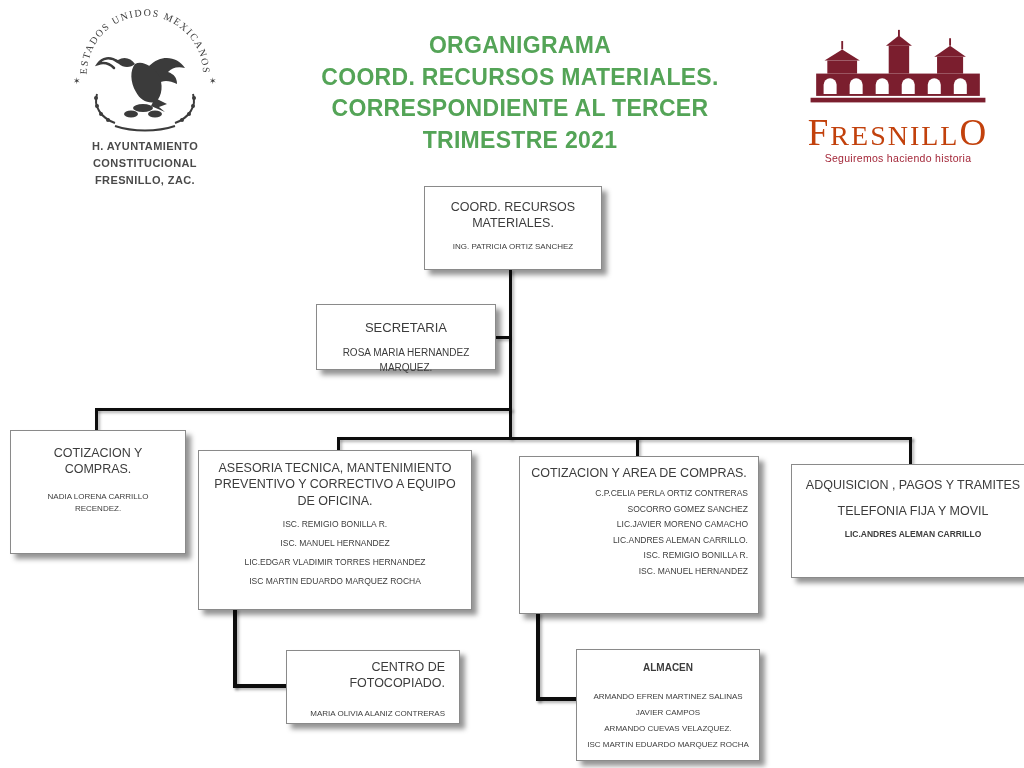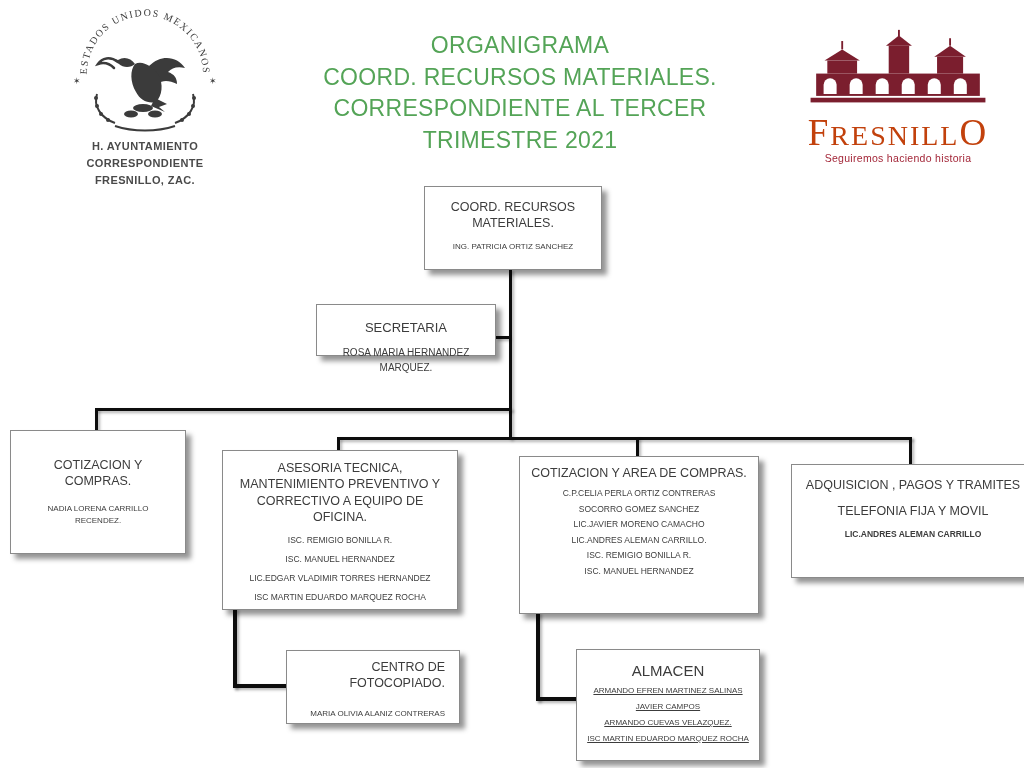--- a/index.html
+++ b/index.html
@@ -5,21 +5,21 @@
   * { margin:0; padding:0; box-sizing:border-box; }
   html,body { background:#ffffff; }
   body { font-family:"Liberation Sans", sans-serif; }
   .page { position:relative; width:1024px; height:768px; background:#ffffff; overflow:hidden; }
 
   
   .seal-wrap { position:absolute; left:45px; top:8px; width:200px; text-align:center; }
   .seal-caption { margin-top:2px; font-size:11px; font-weight:bold; color:#4a4a4a; line-height:1.55; letter-spacing:.4px; }
 
   .main-title { position:absolute; left:282px; top:30px; width:476px; text-align:center;
-                font-weight:normal; font-size:23px; line-height:1.38; color:#54a457; letter-spacing:.3px; }
+                font-weight:bold; font-size:23px; line-height:1.38; color:#54a457; letter-spacing:.3px; }
 
   .logo-wrap { position:absolute; left:780px; top:28px; width:236px; text-align:center; }
   .wordmark { font-family:"Liberation Serif", serif; color:#c2410c; letter-spacing:2px; line-height:1; margin-top:2px; }
   .wm-cap { font-size:37px; }
   .wm-mid { font-size:28px; }
   .tagline { font-size:10.5px; color:#a32638; margin-top:1px; letter-spacing:.3px; }
 
   
   .line { position:absolute; background:#0d0d0d; box-shadow:2px 2px 3px rgba(0,0,0,0.30); }
 
@@ -27,45 +27,45 @@
   .obox { position:absolute; background:#ffffff; border:1px solid #8a8a8a;
           box-shadow:5px 5px 5px rgba(0,0,0,0.42);
           text-align:center; color:#3c3c3c; }
   .btitle { font-size:12.5px; line-height:1.3; }
   .bsub   { font-size:12.5px; line-height:1.3; }
   .bname  { font-size:8.5px; line-height:1.5; }
 
   #box-coord { left:424px; top:186px; width:178px; height:84px; padding:12px 8px 0; }
   #box-coord .bname { margin-top:9px; font-size:8px; }
 
-  #box-secretaria { left:316px; top:304px; width:180px; height:52px; padding:15px 6px 16px; }
+  #box-secretaria { left:316px; top:304px; width:180px; height:66px; padding:15px 6px 16px; }
   #box-secretaria .btitle { font-size:13px; }
   #box-secretaria .bname { margin-top:8px; font-size:10px; }
 
-  #box-cotcompras { left:10px; top:430px; width:176px; height:124px; padding:26px 20px 0; }
+  #box-cotcompras { left:10px; top:430px; width:176px; height:124px; padding:14px 20px 0; }
   #box-cotcompras .bname { margin-top:13px; font-size:8px; width:120px; margin-left:auto; margin-right:auto; }
 
-  #box-asesoria { left:222px; top:450px; width:236px; height:160px; padding:9px 6px 13px; }
+  #box-asesoria { left:198px; top:450px; width:274px; height:160px; padding:9px 6px 13px; }
   #box-asesoria .members { margin-top:6px; }
   #box-asesoria .bname { line-height:2.25; }
 
   #box-cotarea { left:519px; top:456px; width:240px; height:158px; padding:8px 10px 5px; }
-  #box-cotarea .members { margin-top:5px; }
+  #box-cotarea .members { margin-top:5px;text-align:right; }
   #box-cotarea .bname { line-height:1.82; }
 
   #box-adquisicion { left:791px; top:464px; width:244px; height:114px; padding:12px 12px 0; }
   #box-adquisicion .bsub { margin-top:10px; }
   #box-adquisicion .bname { margin-top:8px; font-weight:bold; font-size:8.5px; }
 
   #box-centro { left:286px; top:650px; width:174px; height:74px; padding:8px 14px 0;text-align:right; }
   #box-centro .bname { margin-top:16px; font-size:8px; }
 
   #box-almacen { left:576px; top:649px; width:184px; height:112px; padding:11px 6px 0; }
-  #box-almacen .btitle { font-size:15px; }
-  #box-almacen .members { margin-top:2px;text-decoration:underline; }
+  #box-almacen .btitle { font-size:10px;font-weight:bold; }
+  #box-almacen .members { margin-top:15px; }
   #box-almacen .bname { font-size:8px; line-height:2.0; }
 </style>
 </head>
 <body>
 
 <div class="page">
 
   <div class="seal-wrap">
     <svg width="164" height="124" viewBox="0 0 164 124">
       <defs>
@@ -97,21 +97,21 @@
           <circle cx="38" cy="106" r="2"></circle>
           <circle cx="45" cy="112" r="2"></circle>
         <circle cx="131" cy="90" r="2"></circle>
           <circle cx="130" cy="98" r="2"></circle>
           <circle cx="126" cy="106" r="2"></circle>
           <circle cx="119" cy="112" r="2"></circle>
       </g>
     </svg>
     <div class="seal-caption">
       <div>H. AYUNTAMIENTO</div>
-      <div>CORRESPONDIENTE</div>
+      <div>CONSTITUCIONAL</div>
       <div>FRESNILLO, ZAC.</div>
     </div>
   </div>
 
   <div class="main-title">
     <div>ORGANIGRAMA</div>
     <div>COORD. RECURSOS MATERIALES.</div>
     <div>CORRESPONDIENTE AL TERCER</div>
     <div>TRIMESTRE 2021</div>
   </div>

